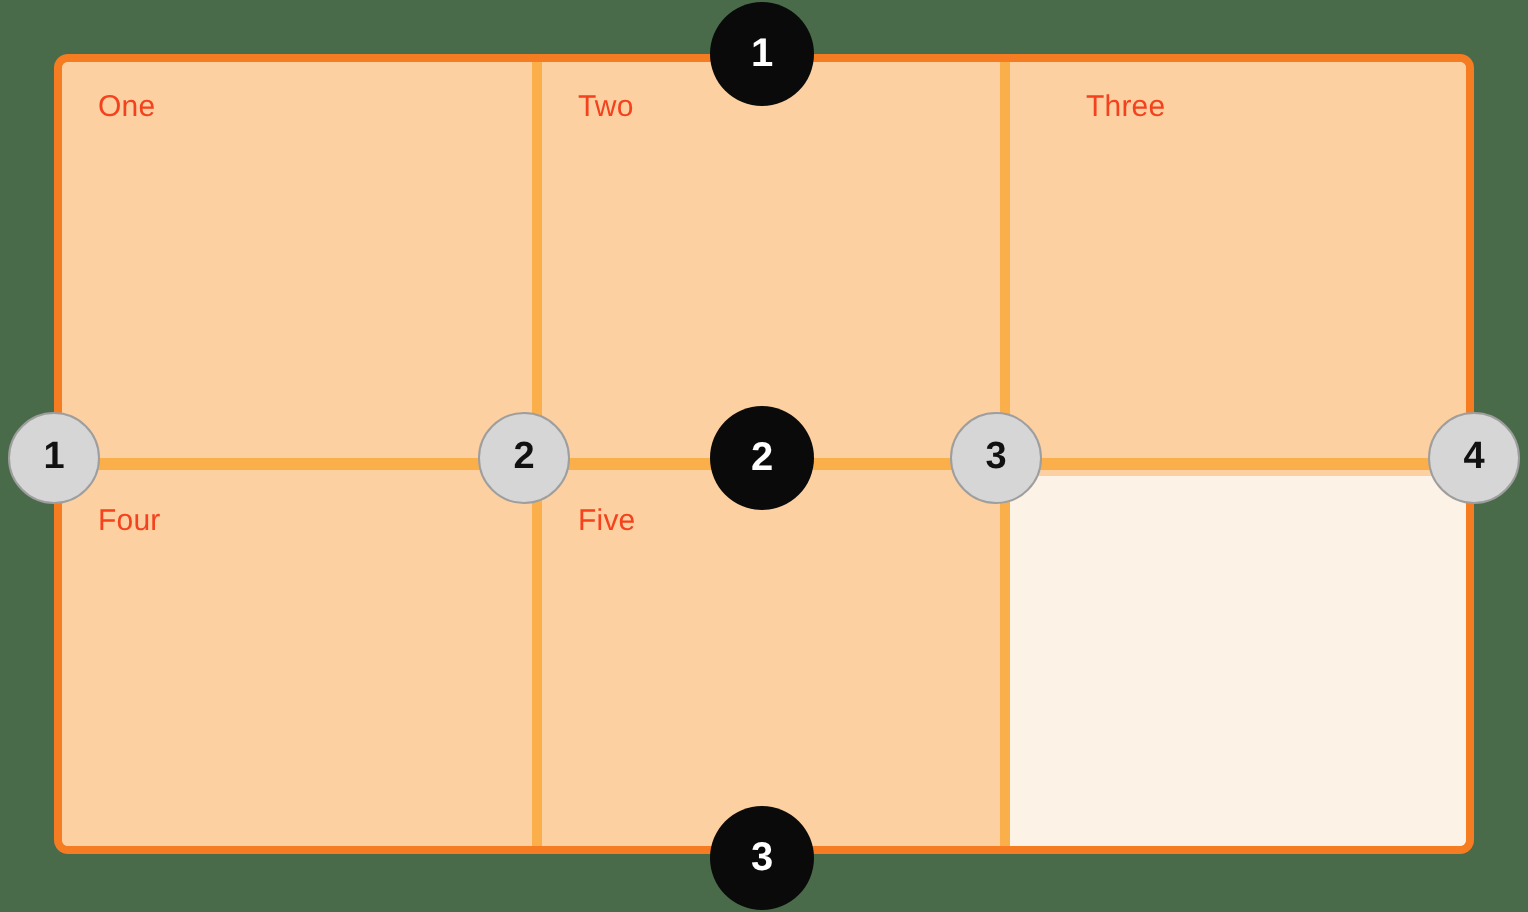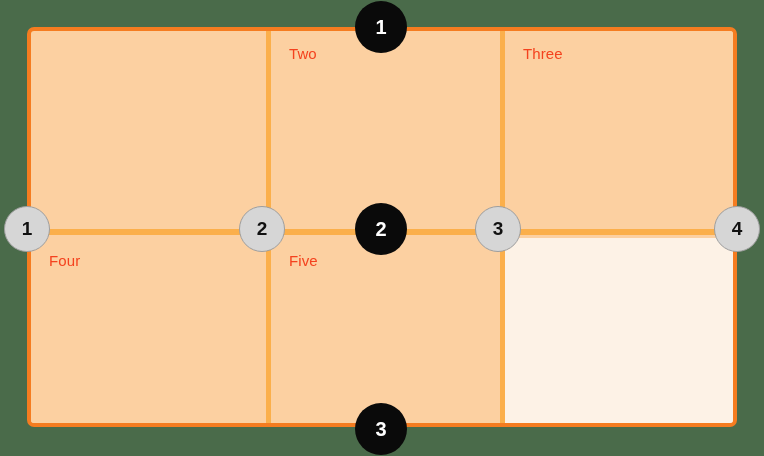--- a/index.html
+++ b/index.html
@@ -54,21 +54,21 @@
     font-size: 15px;
     font-family: "Liberation Sans", sans-serif;
     font-weight: 400;
     letter-spacing: 0.1px;
     white-space: nowrap;
   }
 
   
   .cell-r1c1 { left: 0px;   top: 0px;   width: 235px; height: 198px; }
   .cell-r1c2 { left: 240px; top: 0px;   width: 229px; height: 198px; padding-left: 12px; }
-  .cell-r1c3 { left: 474px; top: 0px;   width: 228px; height: 169px; }
+  .cell-r1c3 { left: 494px; top: 0px;   width: 228px; height: 169px; }
   
   .cell-r2c1 { left: 0px;   top: 207px; width: 235px; height: 185px; text-align: right; }
   .cell-r2c2 { left: 240px; top: 207px; width: 229px; height: 185px; }
   .cell-r2c3 { left: 474px; top: 207px; width: 228px; height: 185px; }
 
   
   .divider-v {
     position: absolute;
     top: 0;
     width: 5px;
@@ -127,20 +127,23 @@
   .b2 { left: 355px; top: 203px; }
   .b3 { left: 355px; top: 403px; }
 </style>
 </head>
 <body>
 
 <div id="stage">
 
   <div class="grid-box">
 
+    <div class="cell cell-r1c1">
+      <span class="cell-label">One</span>
+    </div>
     <div class="cell cell-r1c2">
       <span class="cell-label">Two</span>
     </div>
     <div class="cell cell-r1c3">
       <span class="cell-label">Three</span>
     </div>
 
     <div class="cell cell-r2c1">
       <span class="cell-label">Four</span>
     </div>

